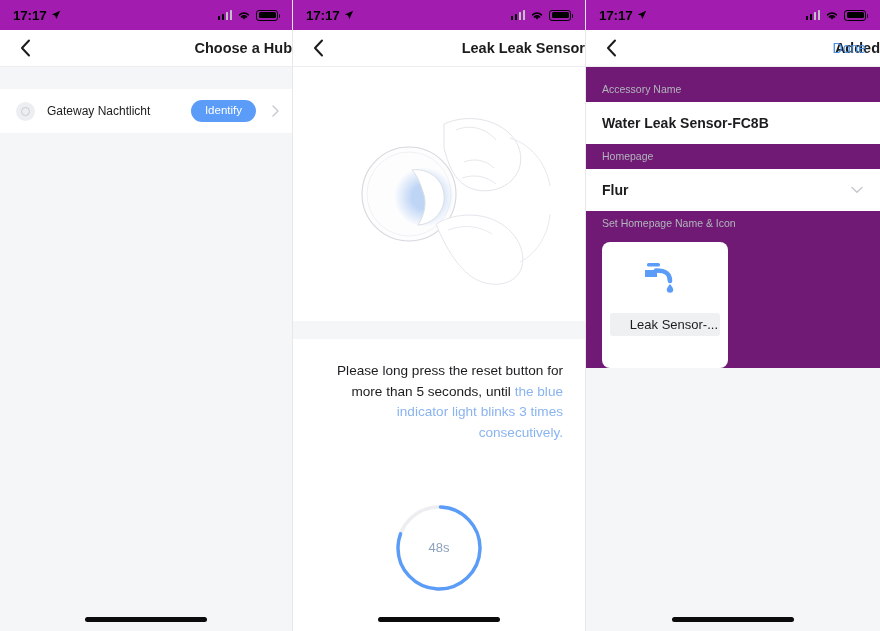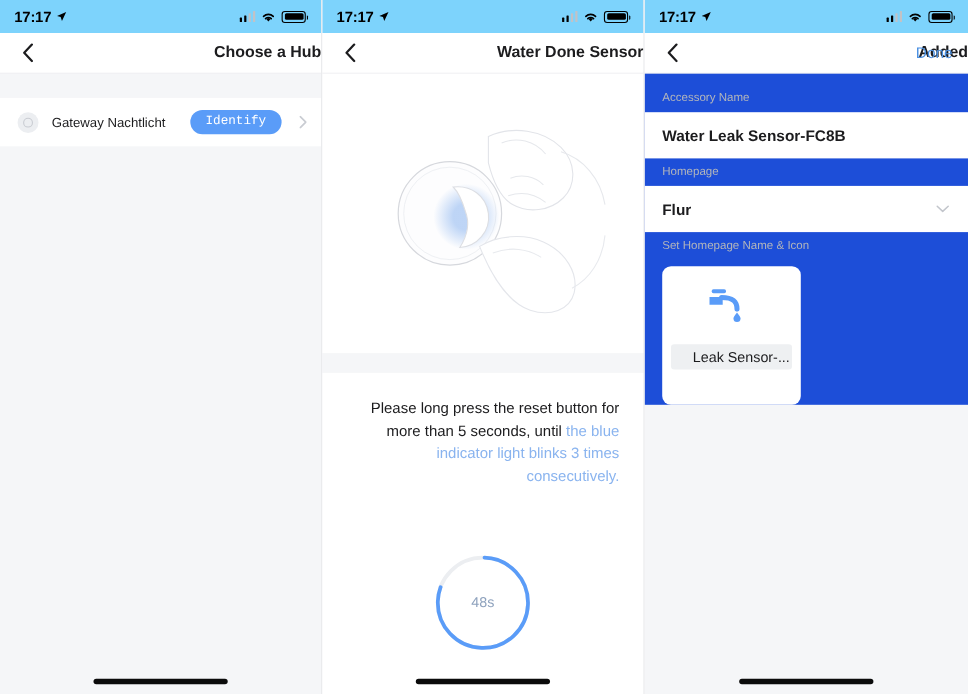--- a/index.html
+++ b/index.html
@@ -10,21 +10,21 @@
     -webkit-font-smoothing:antialiased;
   }
   .screens { display:flex; width:880px; height:631px; }
   .panel { position:relative; height:631px; background:#f5f6f8; overflow:hidden; }
   .panel.p1 { width:293px; border-right:1px solid #e8e8ea; }
   .panel.p2 { width:293px; border-right:1px solid #e8e8ea; }
   .panel.p3 { width:294px; }
 
   
   .statusbar {
-    height:30px; background:#7dd3fc;
+    height:30px; background:#a21caf;
     display:flex; align-items:center; justify-content:space-between;
     padding:0 14px 0 13px;
   }
   .sb-time { font-size:13.5px; font-weight:bold; color:#000; letter-spacing:-0.2px;
              display:flex; align-items:center; gap:4px; }
   .loc-arrow { display:inline-block; width:10px; height:10px; }
   .sb-right { display:flex; align-items:center; gap:5px; }
   .bars { display:flex; align-items:flex-end; gap:1.5px; height:10px; }
   .bars i { width:2.5px; background:#000; border-radius:0.5px; display:block; }
   .bars i.b1 { height:4px; }
@@ -64,41 +64,40 @@
     background:#eceef1; display:flex; align-items:center; justify-content:center;
     flex:none;
   }
   .hub-icon::after { content:""; width:7px; height:7px; border-radius:50%;
                      border:1.5px solid #c9ccd2; }
   .hub-name { font-size:12px; color:#1c1c1e; flex:1; }
   .identify-btn {
     background:#5a9cf8; color:#fff; font-size:11.5px;
     padding:5px 14px; border-radius:11px; border:none; cursor:pointer;
     line-height:1;
-    font-family:Liberation Mono, monospace;
   }
   .chevron-r { width:14px; flex:none; display:flex; justify-content:center; }
 
   
   .p2-illus {
     background:#fff; height:254px;
     display:flex; align-items:center; justify-content:center;
   }
   .p2-body { background:#fff; margin-top:18px; padding:22px 22px 0; height:340px; }
   .instr { font-size:13.6px; line-height:1.52; color:#1c1c1e;text-align:right; }
   .instr .hl { color:#8ab4ef; }
   .ring-wrap { display:flex; justify-content:center; margin-top:58px; }
   .ring { position:relative; width:92px; height:92px; }
   .ring-label {
     position:absolute; inset:0; display:flex; align-items:center;
     justify-content:center; font-size:13px; color:#8ea2bd;
   }
 
   
-  .p3-body { background:#1d4ed8; padding-top:10px; }
+  .p3-body { background:#701a75; padding-top:10px; }
   .field-label {
     font-size:10.5px; color:#b2b5bb; padding:6px 16px 7px;
   }
   .field-box {
     background:#fff; height:42px; display:flex; align-items:center;
     padding:0 16px; font-size:14px; color:#1c1c1e;font-weight:bold;
   }
   .field-box .val { flex:1; }
   .chevron-d { width:14px; display:flex; justify-content:center; }
   .icon-card {
@@ -204,21 +203,21 @@
           </span>
       </div>
     </div>
 
     <div class="navbar">
       <div class="nav-back">
         <svg width="11" height="18" viewBox="0 0 11 18">
           <path d="M9 1.5 L2 9 L9 16.5" stroke="#1c1c1e" stroke-width="2" fill="none" stroke-linecap="round" stroke-linejoin="round"></path>
         </svg>
       </div>
-      <div class="nav-title">Water Done Sensor</div>
+      <div class="nav-title">Leak Leak Sensor</div>
     </div>
     <div class="nav-sep"></div>
 
     <div class="p2-illus">
       <svg width="230" height="185" viewBox="0 0 230 185">
         <defs>
           <radialGradient id="glow" cx="50%" cy="50%" r="50%">
             <stop offset="40%" stop-color="#8ab4ef" stop-opacity="0.55"></stop>
             <stop offset="100%" stop-color="#8ab4ef" stop-opacity="0"></stop>
           </radialGradient>

